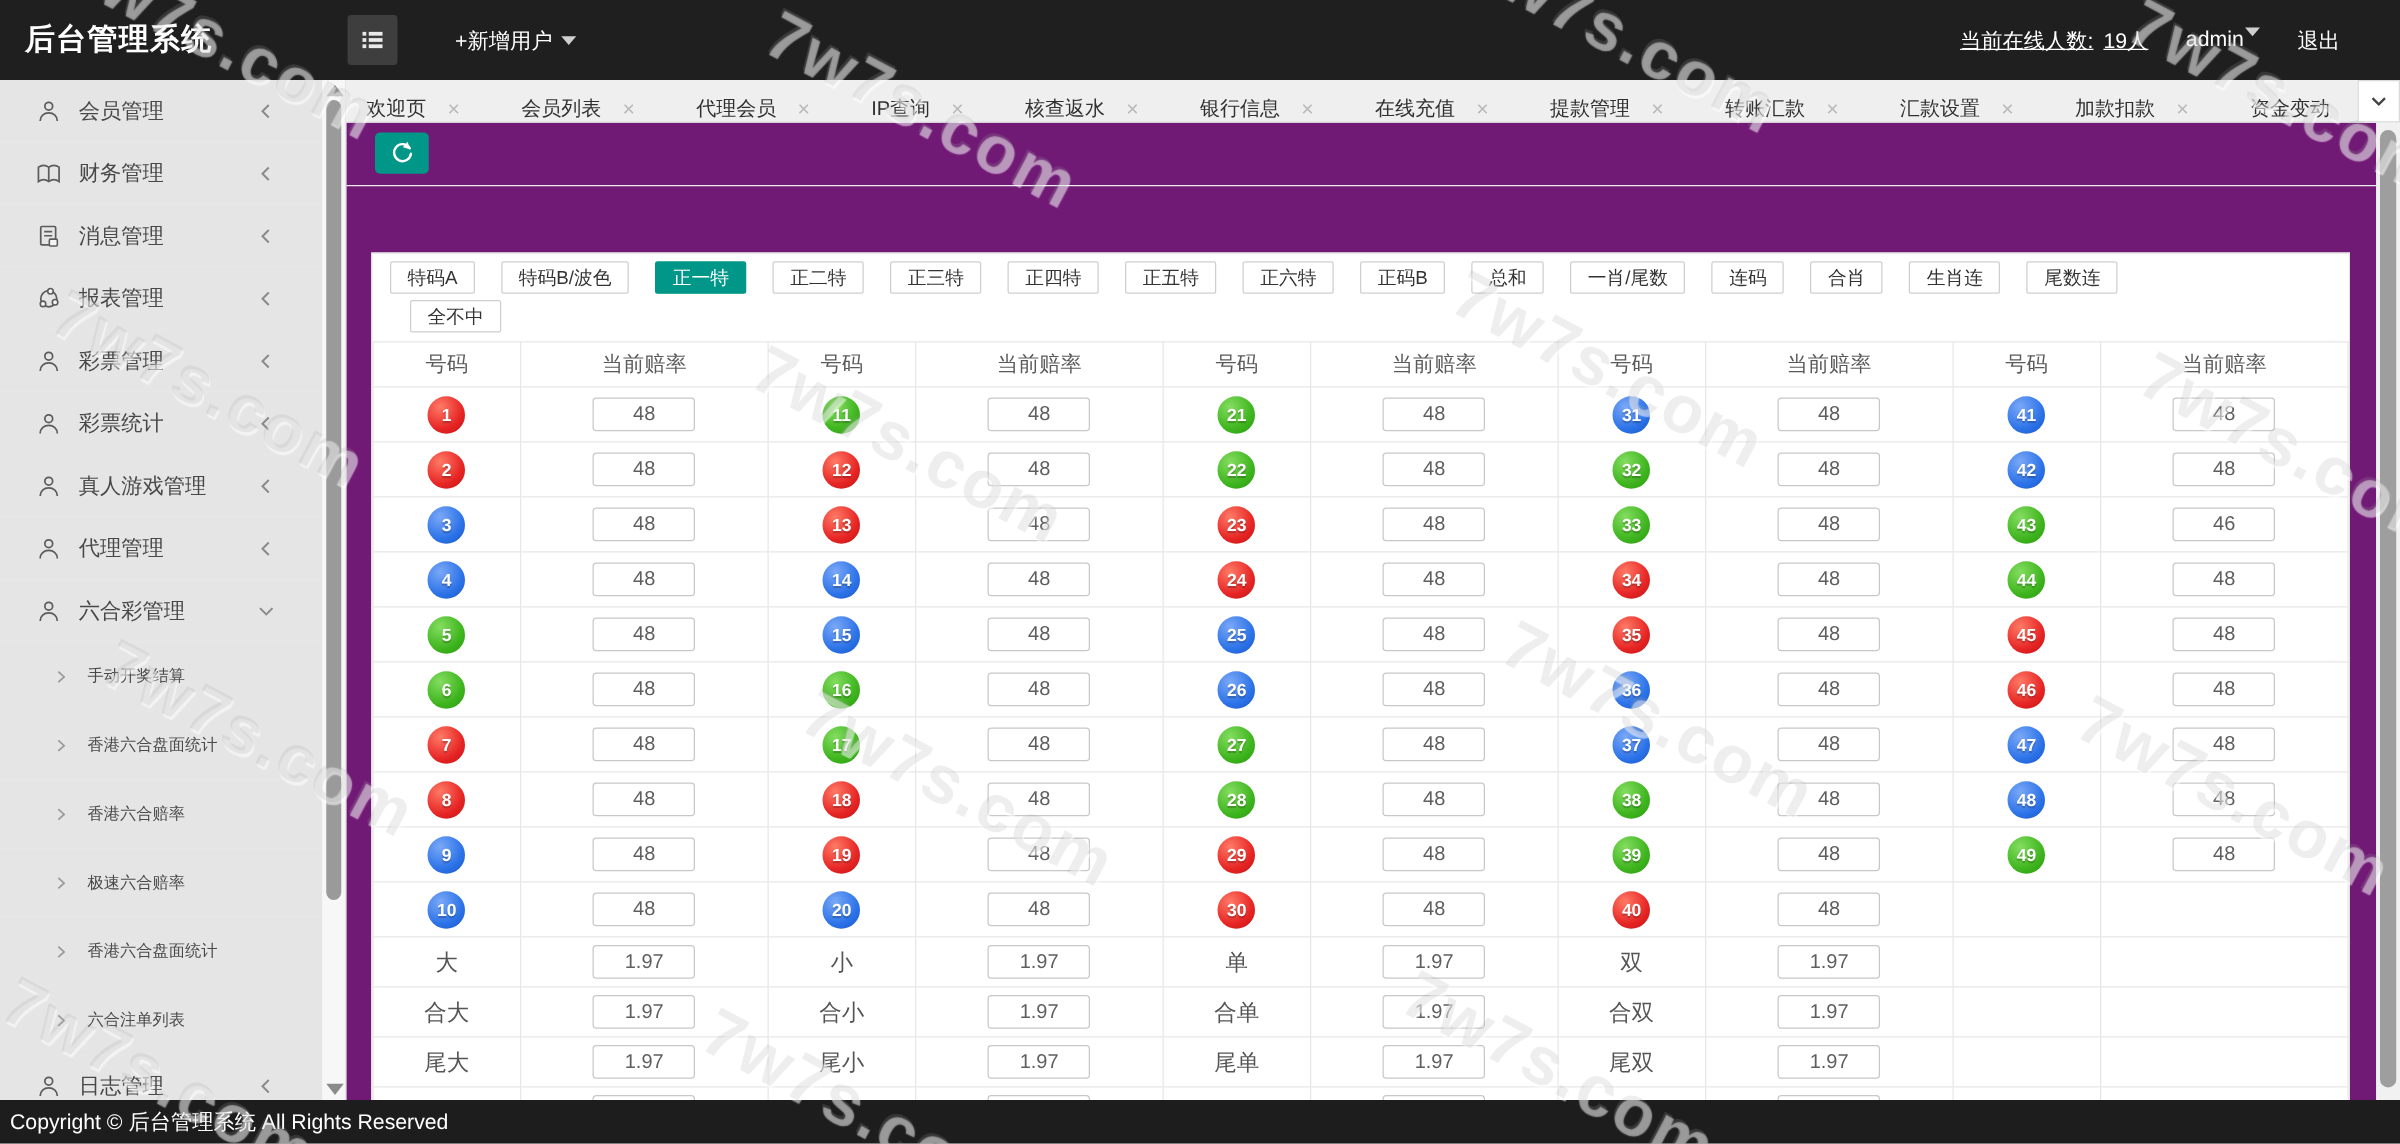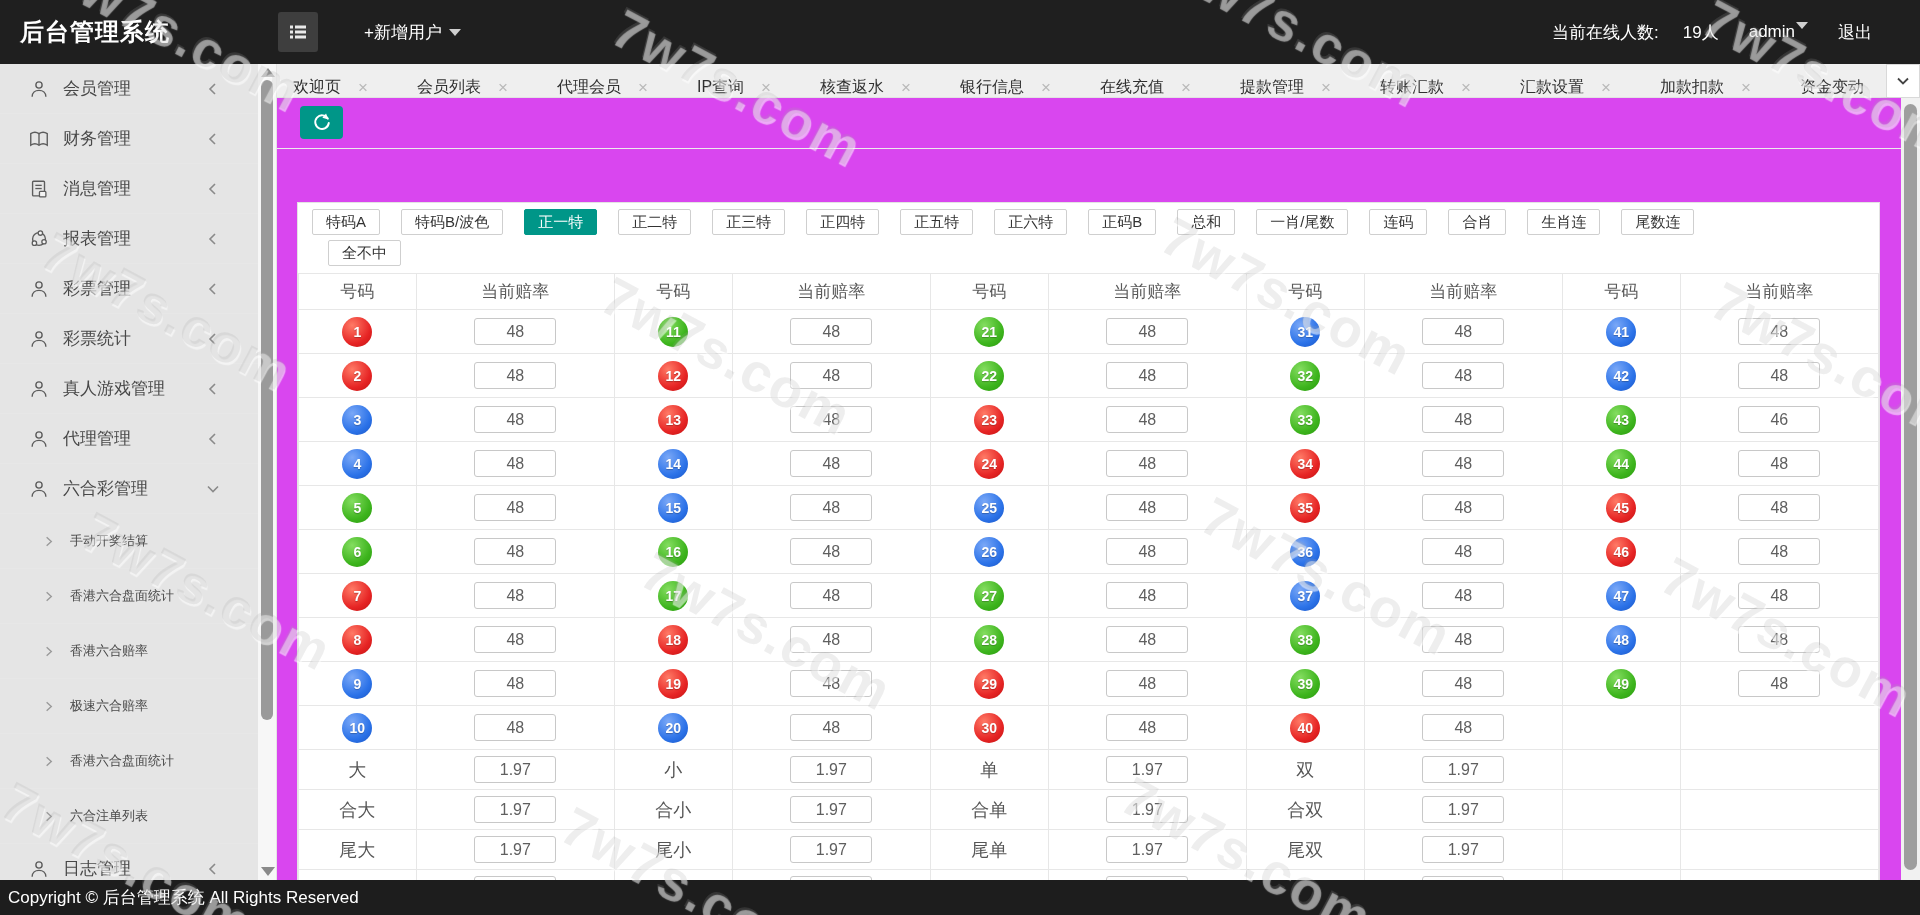--- a/index.html
+++ b/index.html
@@ -14,21 +14,21 @@
     color:#fff; font-size:24px; font-weight:bold; letter-spacing:1px; }
   .menu-toggle { position:absolute; left:278px; top:12px; width:40px; height:40px;
     background:#3e3e3e; border-radius:3px; border:none; cursor:pointer;
     display:flex; align-items:center; justify-content:center; }
   .new-user { position:absolute; left:364px; top:0; height:64px; display:flex;
     align-items:center; gap:7px; color:#fff; font-size:17px; cursor:pointer; }
   .caret-down { width:0; height:0; border-left:6px solid transparent;
     border-right:6px solid transparent; border-top:7px solid #cfcfcf; display:inline-block; }
   .header-right { position:absolute; right:48px; top:0; height:64px;
     display:flex; align-items:center; gap:30px; color:#fff; font-size:17px; }
-  .online-wrap { display:flex; gap:24px; }
+  .online-wrap { display:flex; gap:8px;text-decoration:underline; }
   .admin-menu { display:flex; gap:1px; cursor:pointer; }
   .logout { cursor:pointer; }
 
   
   .tab-bar { position:absolute; left:277px; right:0; top:64px; height:34px;
     background:#efefef; border-bottom:1px solid #e2e2e2; z-index:20; }
   .tabs { position:absolute; left:0; right:34px; top:0; height:34px;
     display:flex; justify-content:space-between; align-items:flex-end; padding:0 22px 0 16px; }
   .tab { display:flex; align-items:center; gap:17px; font-size:16px; color:#303030;
     cursor:pointer; white-space:nowrap; }
@@ -59,21 +59,21 @@
     border-left:7px solid transparent; border-right:7px solid transparent;
     border-bottom:9px solid #8a8a8a; cursor:pointer; }
   .sb-arrow-down { position:absolute; bottom:4px; left:3px; width:0; height:0;
     border-left:7px solid transparent; border-right:7px solid transparent;
     border-top:9px solid #8a8a8a; cursor:pointer; }
   .sb-thumb { position:absolute; top:16px; left:3px; width:12px; height:640px;
     background:#9a9a9a; border-radius:7px; cursor:pointer; }
 
   
   .content { position:absolute; left:277px; top:98px; right:19px; bottom:35px;
-    background:#d946ef; overflow:hidden; z-index:5; }
+    background:#701a75; overflow:hidden; z-index:5; }
   .refresh-btn { position:absolute; left:23px; top:8px; width:43px; height:33px;
     background:#009688; border:none; border-radius:4px; cursor:pointer;
     display:flex; align-items:center; justify-content:center; }
   .content-divider { position:absolute; left:0; right:0; top:50px; height:1px;
     background:#ececec; }
   .panel { position:absolute; left:20px; top:104px; width:1583px;
     border:1px solid #e3e3e3; background:#fff; }
   .filter-rows { padding:6px 14px 7px 14px; }
   .filter-row1 { display:flex; gap:21px; align-items:center; }
   .filter-row2 { display:flex; margin-top:5px; margin-left:16px; }

